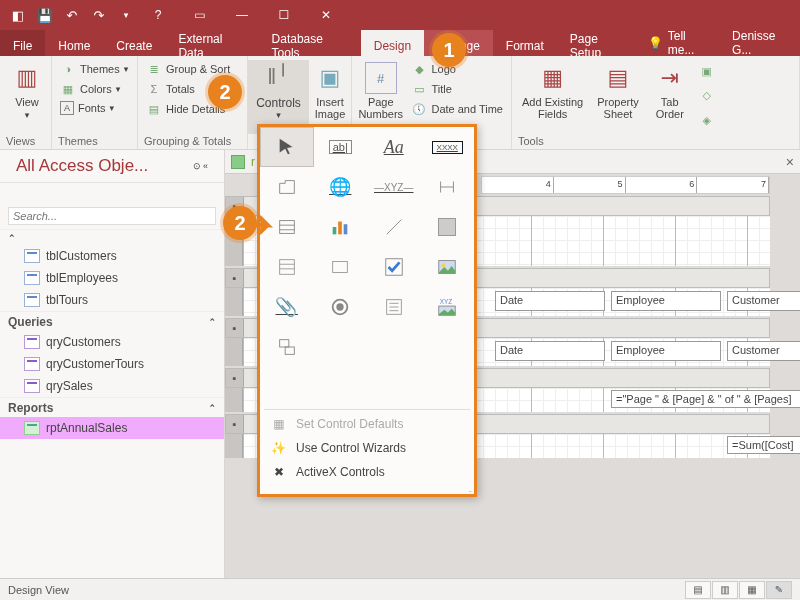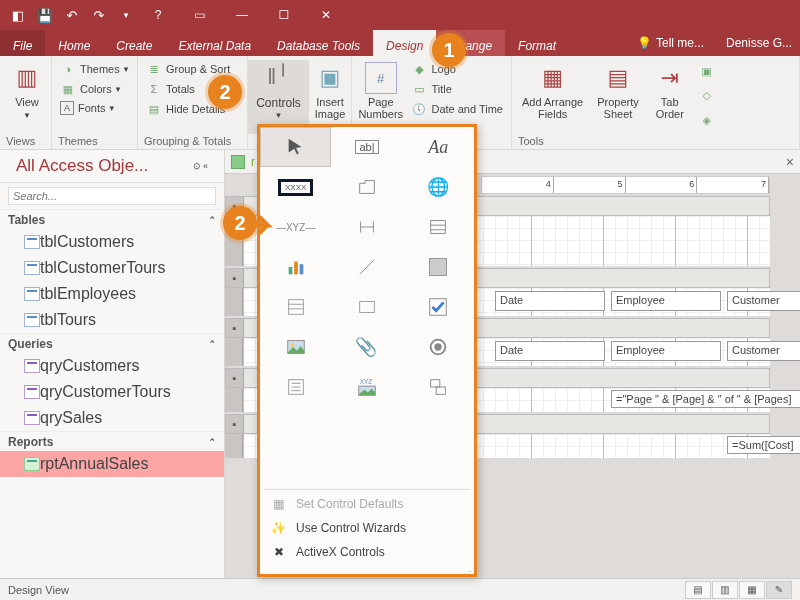--- a/index.html
+++ b/index.html
@@ -6,69 +6,69 @@
   body { margin:0; width:800px; height:600px; overflow:hidden; background:#fff; font-size:12px; color:#444; position:relative; }
   
   .titlebar { height:30px; background:#a4373a; color:#fff; display:flex; align-items:center; padding:0 6px; }
   .titlebar .qat { display:flex; align-items:center; gap:3px; }
   .qat-btn { width:24px; height:24px; display:flex; align-items:center; justify-content:center; color:#fff; font-size:13px; }
   .title-center { flex:1; display:flex; align-items:center; justify-content:center; gap:100px; font-size:12px;}
   .winbtns { display:flex; gap:2px; }
   .winbtns div { width:40px; height:30px; display:flex; align-items:center; justify-content:center; font-size:12px; }
   
   .tabs { height:26px; background:#a4373a; color:#fff; display:flex; align-items:stretch; font-size:12px; }
-  .tab { padding:16px 13px; display:flex; align-items:center; cursor:pointer; position:relative;font-style:italic;}
+  .tab { padding:16px 13px; display:flex; align-items:center; cursor:pointer; position:relative;}
   .tab.active { background:#f3f1ef; color:#a4373a; }
   .tell { margin-left:auto; display:flex; align-items:center; gap:4px; padding:0 8px;}
   
   .ribbon { height:94px; background:#f3f1ef; border-bottom:1px solid #d9d5d2; display:flex; position:relative;}
   .group { border-right:1px solid #e1dcd8; padding:4px 6px 0 6px; display:flex; flex-direction:column; position:relative;}
   .group-label { font-size:11px; color:#666; padding:3px 0 2px; }
   .big-btn { display:flex; flex-direction:column; align-items:center; justify-content:flex-start; padding:2px 4px; gap:2px; min-width:42px;}
   .big-btn .ic { width:32px; height:32px; display:flex; align-items:center; justify-content:center; font-size:22px; color:#a44;}
   .big-btn .lbl { font-size:11px; text-align:center; line-height:1.1;}
   .stack { display:flex; flex-direction:column; gap:2px; font-size:11px;}
   .stack-row { display:flex; align-items:center; gap:4px; padding:1px 2px; white-space:nowrap;}
   .stack-row .mi { width:16px; height:16px; display:inline-flex; align-items:center; justify-content:center; color:#7a7;}
   .grp-body { flex:1; display:flex; gap:6px;}
   .controls-btn { background:#dedad6; padding:4px 8px; display:flex; flex-direction:column; align-items:center; position:relative;}
   
   .content { display:flex; height:calc(600px - 30px - 26px - 94px - 22px); }
   
   .nav { width:225px; border-right:1px solid #d9d5d2; background:#f8f7f5; display:flex; flex-direction:column; }
   .nav-header { padding:6px 16px; display:flex; align-items:center; border-bottom:1px solid #e5e2df;}
   .nav-header .t { color:#a4373a; font-size:17px; font-weight:400; flex:1; white-space:nowrap; overflow:hidden;}
-  .nav-search { padding:4px 8px;}
+  .nav-search { padding:4px 8px;margin-top:20px;}
   .nav-search input{ width:100%; border:1px solid #ddd; padding:2px 4px; font-size:11px; font-style:italic; background:#fff;}
   .nav-section { font-size:12px; color:#555; padding:3px 8px 2px; border-top:1px solid #eee; display:flex; align-items:center; font-weight:600;}
-  .nav-item { padding:4px 10px 4px 24px; font-size:16px; display:flex; align-items:center; }
+  .nav-item { padding:4px 10px 4px 24px; font-size:12px; display:flex; align-items:center; gap:6px;}
   .nav-item .ico { width:16px; height:14px; background:#fff; border:1px solid #9bb4d6; position:relative;}
   .nav-item .ico::before{content:"";position:absolute;left:2px;right:2px;top:2px;height:2px;background:#5b8bc9;}
   .nav-item.q .ico{border-color:#b79bd6;} .nav-item.q .ico::before{background:#8c5bc9;}
   .nav-item.r .ico{border-color:#8fcf8f; background:#d6f0d6;} .nav-item.r .ico::before{background:#4a8;}
-  .nav-item.selected { background:#fca5a5; }
+  .nav-item.selected { background:#f0abfc; }
   
   .canvas { flex:1; background:#dedbd8; position:relative; overflow:hidden;}
   .doc-tab { position:absolute; top:0; left:0; right:0; height:24px; background:#f3f1ef; border-bottom:1px solid #ccc; display:flex; align-items:center; padding:0 6px; font-size:12px; color:#7a3; gap:6px;}
   .doc-close { position:absolute; right:6px; top:4px; font-size:14px; color:#666;}
   .ticks { position:absolute; top:26px; left:40px; right:30px; height:18px; background:#fff; border:1px solid #ccc; font-size:9px; display:flex; overflow:hidden;}
   .ticks .tseg{ width:72px; border-right:1px solid #aaa; position:relative;}
   .ticks .tseg span{position:absolute; right:2px; top:2px;}
   .sectionbar { position:absolute; left:0; right:30px; height:20px; background:#e8e6e3; border:1px solid #bbb; font-size:11px; color:#555; display:flex; align-items:center; padding-left:22px;}
   .sectionbar .sq { position:absolute; left:0; top:0; bottom:0; width:18px; background:#c9c5c2; border-right:1px solid #aaa; display:flex; align-items:center; justify-content:center;}
   .grid { position:absolute; left:18px; right:30px; background:#fff;
     background-image:
      repeating-linear-gradient(to right, #bbb 0, #bbb 1px, transparent 1px, transparent 72px),
      repeating-linear-gradient(to right, #eee 0, #eee 1px, transparent 1px, transparent 12px),
      repeating-linear-gradient(to bottom, #eee 0, #eee 1px, transparent 1px, transparent 12px); }
   .gutter { position:absolute; left:0; width:18px; background:#c9c5c2; border-right:1px solid #aaa;}
   .fld { position:absolute; background:#fff; border:1px solid #999; height:20px; font-size:11px; padding:2px 4px; overflow:hidden; white-space:nowrap;}
   
   .dropdown { position:absolute; top:124px; left:257px; width:220px; background:#fcfbfa; border:3px solid #e8821e; box-shadow:2px 2px 8px rgba(0,0,0,.25); z-index:50;}
-  .dd-grid { display:grid; grid-template-columns:repeat(3,1fr); }
+  .dd-grid { display:grid; grid-template-columns:repeat(4,1fr);text-decoration:underline; }
   .dd-cell { height:40px; display:flex; align-items:center; justify-content:center; font-size:18px; color:#555; border:1px solid transparent;}
   .dd-cell.sel { background:#e7e3e0; border:1px solid #c7c1bb;}
   .dd-cell svg{width:22px;height:22px;}
   .dd-sep{height:1px;background:#ddd;margin:2px 4px;}
   .dd-row{display:flex;align-items:center;gap:8px;padding:5px 10px;font-size:12px;}
   .dd-row .ri{width:18px;text-align:center;}
   .dd-row.dis{color:#aaa;}
   .dd-resize{height:10px;display:flex;justify-content:flex-end;padding-right:4px;color:#bbb;font-size:9px;letter-spacing:-2px;}
   
   .badge { position:absolute; width:34px; height:34px; border-radius:50%; background:#e8821e; color:#fff; font-size:20px; font-weight:700; display:flex; align-items:center; justify-content:center; box-shadow:0 0 0 3px rgba(232,130,30,.3); z-index:80;}
@@ -103,20 +103,21 @@
 
 <div class="tabs">
   <div class="tab" style="background:#8e2f31">File</div>
   <div class="tab">Home</div>
   <div class="tab">Create</div>
   <div class="tab">External Data</div>
   <div class="tab">Database Tools</div>
   <div class="tab active">Design</div>
   <div class="tab" style="background:#b84f52">Arrange</div>
   <div class="tab">Format</div>
+  <div class="tab">Page Setup</div>
   <div class="tell">
     <span>💡</span>
     <span>Tell me...</span>
     <span style="width:14px"></span>
     <span>Denisse G...</span>
   </div>
 </div>
 
 <div class="ribbon">
   <div class="group" style="width:52px">
@@ -207,21 +208,21 @@
             <span>Date and Time</span>
           </div>
       </div>
     </div>
     <div class="group-label">&nbsp;</div>
   </div>
   <div class="group" style="flex:1">
     <div class="grp-body">
       <div class="big-btn">
           <div class="ic">▦</div>
-          <div class="lbl" style="white-space:pre">Add Arrange
+          <div class="lbl" style="white-space:pre">Add Existing
 Fields</div>
         </div>
       <div class="big-btn">
           <div class="ic">▤</div>
           <div class="lbl" style="white-space:pre">Property
 Sheet</div>
         </div>
       <div class="big-btn">
           <div class="ic">⇥</div>
           <div class="lbl" style="white-space:pre">Tab
@@ -244,30 +245,25 @@
 </div>
 
 <div class="content">
   <div class="nav">
     <div class="nav-header">
       <span class="t">All Access Obje...</span>
       <span class="chev">⊙ «</span>
     </div>
     <div class="nav-search"><input placeholder="Search..." style=""></div>
     <div class="nav-section">
-        <span style="flex:1">Tables</span>
         <span class="chev">⌃</span>
       </div>
     <div class="nav-item">
         <span class="ico"></span>
         <span>tblCustomers</span>
-      </div>
-    <div class="nav-item">
-        <span class="ico"></span>
-        <span>tblCustomerTours</span>
       </div>
     <div class="nav-item">
         <span class="ico"></span>
         <span>tblEmployees</span>
       </div>
     <div class="nav-item">
         <span class="ico"></span>
         <span>tblTours</span>
       </div>
     <div class="nav-section">
@@ -368,21 +364,21 @@
           <path d="M4 3l14 9-6 1 3 6-2 1-3-6-6 4z" fill="#555"></path>
         </svg>
       </div>
     <div class="dd-cell">
         <span style="border:1px solid #888;padding:0 3px;font-size:11px">ab|</span>
       </div>
     <div class="dd-cell">
         <span style="font-style:italic;font-family:serif">Aa</span>
       </div>
     <div class="dd-cell">
-        <span style="border:3px solid #0f172a;padding:1px 4px;font-size:8px">XXXX</span>
+        <span style="border:1px solid #0f172a;padding:1px 4px;font-size:8px">XXXX</span>
       </div>
     <div class="dd-cell">
         <svg viewBox="0 0 24 24" fill="none" stroke="#888">
           <path d="M4 8h6v-3h10v14H4z"></path>
         </svg>
       </div>
     <div class="dd-cell">
         <span style="color:#4a8">🌐</span>
       </div>
     <div class="dd-cell">

